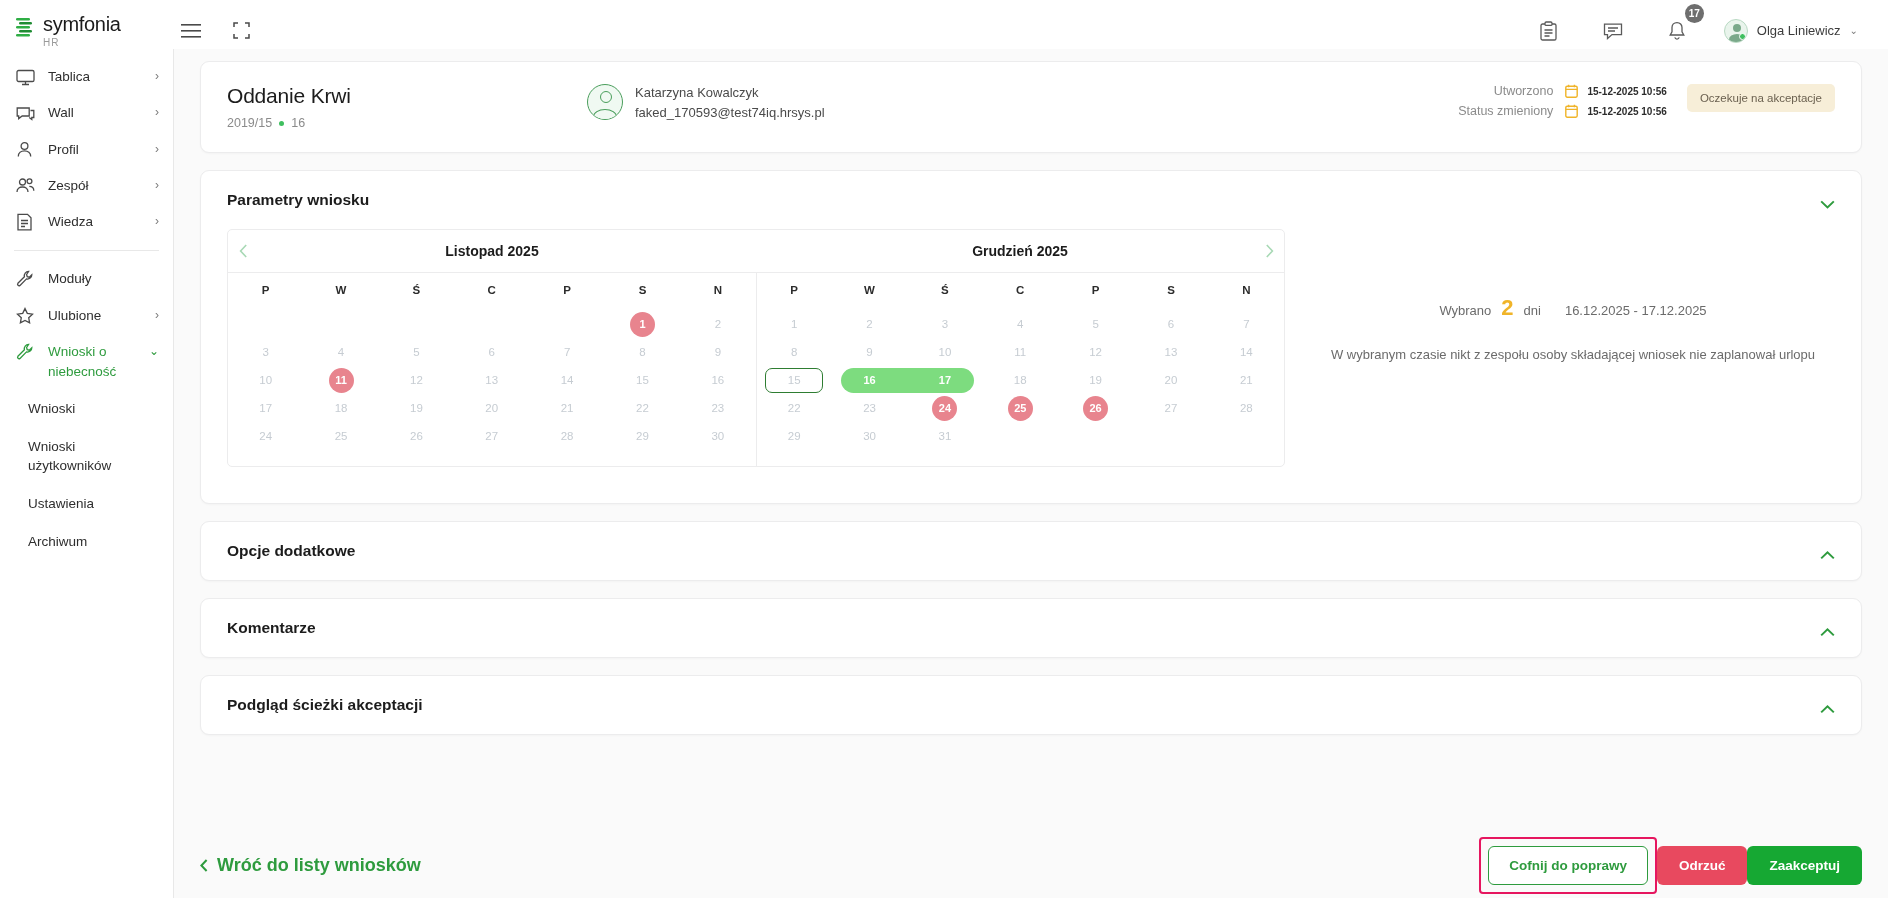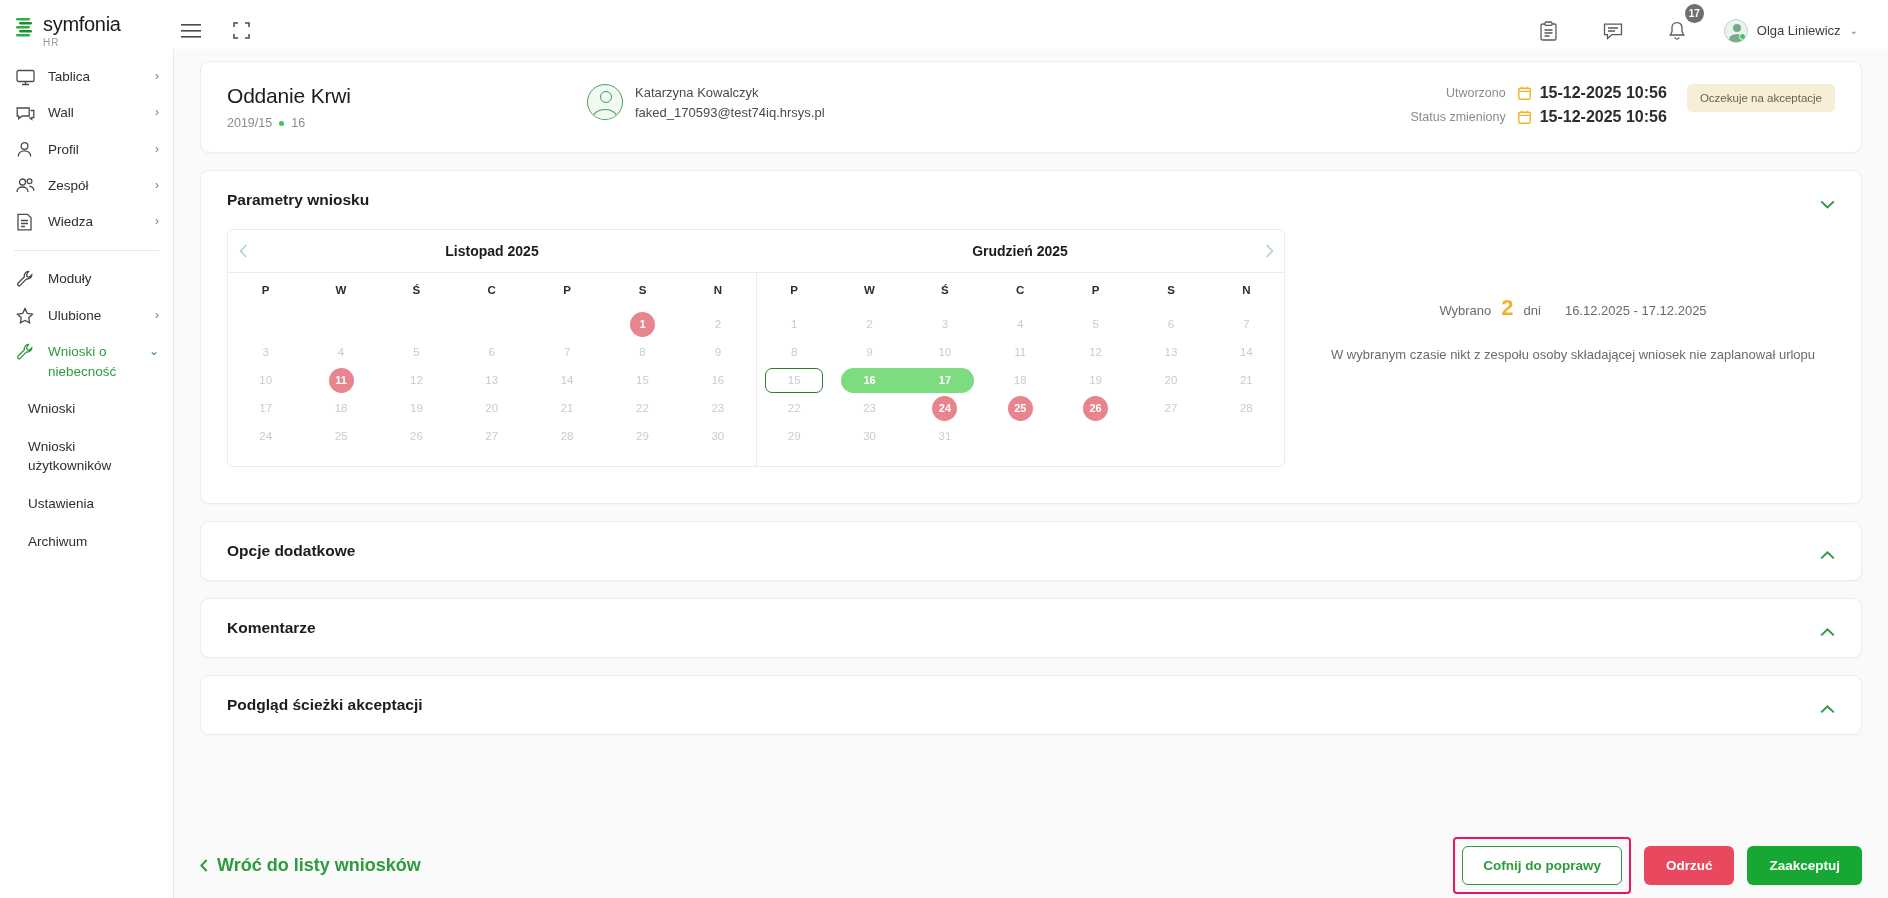--- a/index.html
+++ b/index.html
@@ -86,21 +86,21 @@
   }
   .person-avatar .pa-head { position: absolute; top: 6px; left: 12px; width: 12px; height: 12px; border-radius: 50%; background: #f0f9f2; border: 1.5px solid #4a9e5c; }
   .person-avatar .pa-body { position: absolute; bottom: -5px; left: 5px; width: 24px; height: 15px; border-radius: 50% 50% 0 0; background: #f0f9f2; border: 1.5px solid #4a9e5c; }
   .person-txt { display: flex; flex-direction: column; gap: 5px; }
   .person-name { font-size: 13px; color: #4a4a4a; }
   .person-mail { font-size: 13px; color: #4a4a4a; }
   .hdr-meta { flex: 1; display: flex; flex-direction: column; gap: 6px; align-items: flex-end; padding-right: 20px; }
   .meta-row { display: flex; align-items: center; font-size: 12.5px; }
   .meta-lbl { color: #8b8b8b; text-align: right; width: 120px; }
   .meta-ico { margin: 0 9px 0 12px; color: #f0b429; display: inline-flex; }
-  .meta-val { color: #2c2c2c; font-weight: 700; font-size: 16px; }
+  .meta-val { color: #2c2c2c; font-weight: 700; font-size: 10px; }
   .status-badge {
     background: #f7eed8; color: #6b6150; font-size: 11.5px;
     padding: 8px 13px; border-radius: 5px; white-space: nowrap;
   }
 
   
   .sec-head {
     display: flex; align-items: flex-end; justify-content: space-between;
     padding: 20px 26px; cursor: pointer; font-weight: bold;
   }
@@ -135,21 +135,21 @@
   .sel-range { font-size: 13px; color: #6b6b6b; margin-left: 14px; }
   .sel-note { font-size: 13px; color: #6b6b6b; margin-top: 26px; text-align: center; }
 
   
   .bottombar {
     position: absolute; left: 174px; bottom: 0; width: 1714px; height: 66px;
     display: flex; align-items: center; padding: 0 26px; background: #fafafa;
   }
   .back-link { display: flex; align-items: center; gap: 9px; color: #2e9b3e; font-size: 18px; cursor: pointer; font-weight: 700; }
   .bb-spacer { flex: 1; }
-  .btn-group { display: flex; align-items: center; gap: 13px; }
+  .btn-group { display: flex; align-items: center; }
   .btn { border-radius: 6px; font-size: 13.5px; cursor: pointer; font-weight: 700; border: none; font-family: "Liberation Sans", sans-serif; }
   .btn-outline { background: #ffffff; color: #2e9b3e; border: 1px solid #2e9b3e; padding: 11px 20px; }
   .btn-outline-wrap { border: 2px solid #e6165f; border-radius: 4px; padding: 7px; }
   .btn-danger { background: #e8495f; color: #ffffff; padding: 12px 22px; }
   .btn-success { background: #16a833; color: #ffffff; padding: 12px 22px; }
 </style>
 </head>
 <body>
 
 <div class="topbar">

